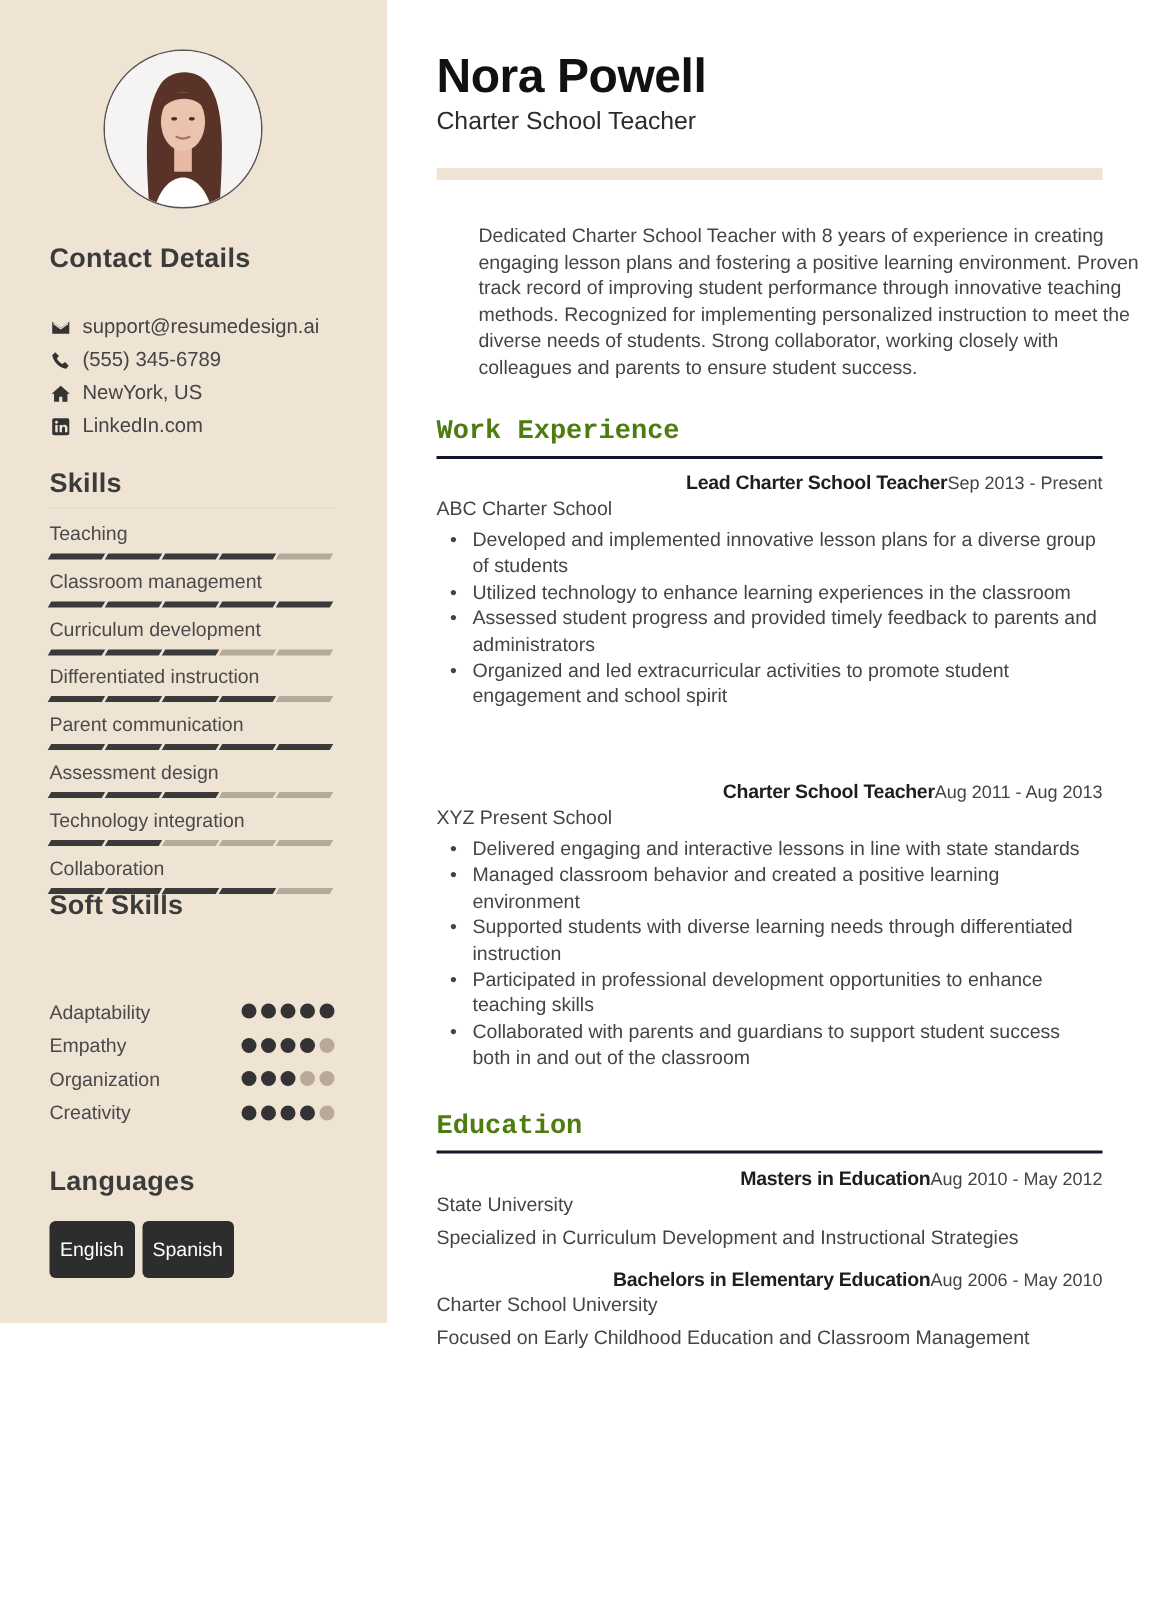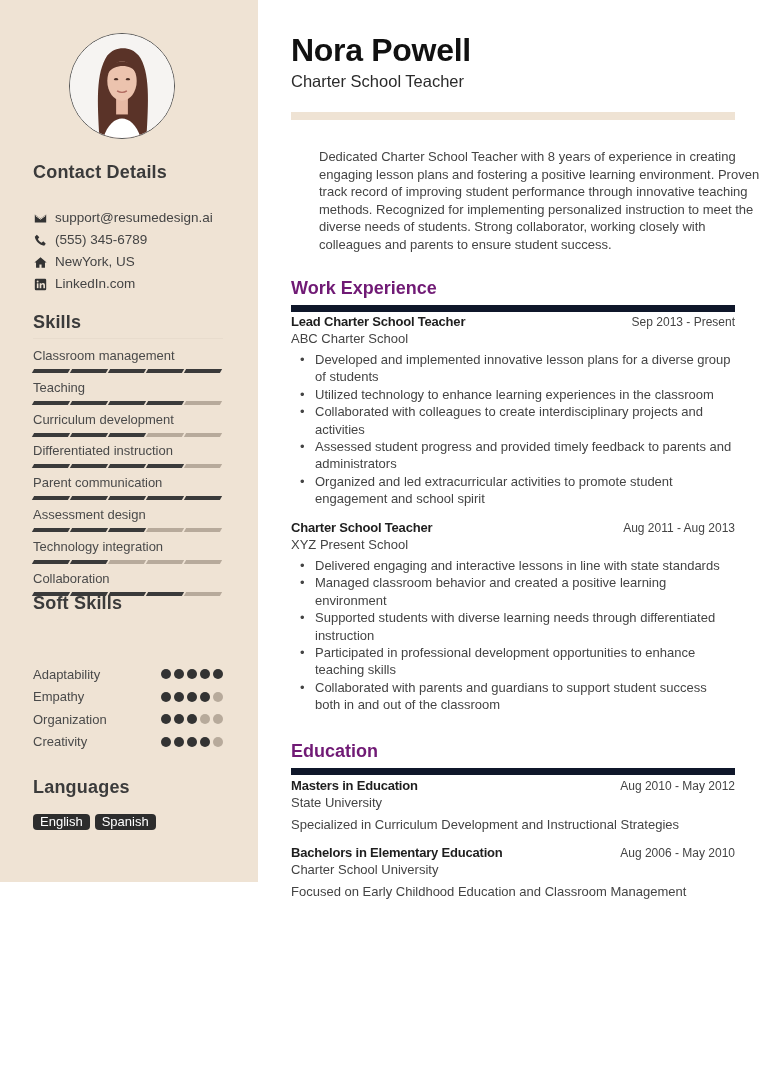--- a/index.html
+++ b/index.html
@@ -26,31 +26,31 @@
     .seg { width: 36px; height: 4px; background: #3a3a3a; transform: skewX(-30deg); }
     .seg.off { background: #b7aa9b; }
 
     .soft { position: absolute; left: 33px; top: 663px; width: 190px; }
     .soft-row { display: flex; justify-content: space-between; align-items: center; height: 22.5px; font-size: 13px; color: #4a4a4a; }
     .dots { display: flex; gap: 3px; }
     .dot { width: 10px; height: 10px; border-radius: 50%; background: #333; }
     .dot.off { background: #b7aa9b; }
 
     .langs { position: absolute; left: 33px; top: 814px; display: flex; gap: 5px; }
-    .lang { background: #2d2d2d; color: #fff; font-size: 13px; padding: 1px 7px; border-radius: 4px; line-height: 14px; }
+    .lang { background: #2d2d2d; color: #fff; font-size: 13px; padding: 12px 7px; border-radius: 4px; line-height: 14px; }
 
     .name { position: absolute; left: 33px; top: 32px; font-size: 32px; font-weight: bold; color: #111; letter-spacing: -0.3px; }
     .title { position: absolute; left: 33px; top: 72px; font-size: 16.5px; color: #2b2b2b; }
     .accent-bar { position: absolute; left: 33px; top: 112px; width: 444px; height: 8px; background: #efe3d4; }
     .summary { position: absolute; left: 33px; top: 148px; width: 450px; font-size: 13px; line-height: 17.6px; color: #444; margin-left: 28px; }
 
-    .sec-title { position: absolute; left: 33px; width: 444px; font-size: 18px; font-weight: bold; color: #701a75; padding-bottom: 6px; border-bottom: 7px solid #0f172a; }
+    .sec-title { position: absolute; left: 33px; width: 444px; font-size: 18px; font-weight: bold; color: #4d7c0f; padding-bottom: 6px; border-bottom: 2px solid #0f172a; font-family: Liberation Mono, monospace; }
 
     .entry { position: absolute; left: 33px; width: 444px; }
-    .entry-head { display: flex; justify-content: space-between; align-items: baseline; }
+    .entry-head { display: flex; justify-content: flex-end; align-items: baseline; }
     .entry-role { font-size: 13px; font-weight: bold; color: #1e1e1e; letter-spacing: -0.2px; }
     .entry-date { font-size: 12px; color: #444; }
     .entry-org { font-size: 13px; color: #444; margin-top: 2px; }
     .bullets { list-style: none; margin-top: 5px; }
     .bullets li { position: relative; padding-left: 24px; font-size: 13px; line-height: 17.4px; color: #444; }
     .bullets li::before { content: "•"; position: absolute; left: 9px; top: 0; color: #444; }
     .edu-desc { font-size: 13px; color: #444; margin-top: 7px; }
   </style>
 </head>
 <body>
@@ -107,37 +107,37 @@
           </svg>
         </span>
       <span>LinkedIn.com</span>
     </div>
   </div>
 
   <h2 class="side-heading" style="top:312px;">Skills</h2>
   <div style="position:absolute;left:33px;top:338px;width:190px;height:1px;background:#e8dccd;"></div>
   <div class="skills" id="skills-list">
       <div class="skill">
+        <div class="skill-label">Teaching</div>
+        <div class="skill-bar">
+          <span class="seg"></span>
+          <span class="seg"></span>
+          <span class="seg"></span>
+          <span class="seg"></span>
+          <span class="seg off"></span>
+        </div>
+      </div>
+      <div class="skill">
         <div class="skill-label">Classroom management</div>
         <div class="skill-bar">
           <span class="seg"></span>
           <span class="seg"></span>
           <span class="seg"></span>
           <span class="seg"></span>
           <span class="seg"></span>
-        </div>
-      </div>
-      <div class="skill">
-        <div class="skill-label">Teaching</div>
-        <div class="skill-bar">
-          <span class="seg"></span>
-          <span class="seg"></span>
-          <span class="seg"></span>
-          <span class="seg"></span>
-          <span class="seg off"></span>
         </div>
       </div>
       <div class="skill">
         <div class="skill-label">Curriculum development</div>
         <div class="skill-bar">
           <span class="seg"></span>
           <span class="seg"></span>
           <span class="seg"></span>
           <span class="seg off"></span>
           <span class="seg off"></span>
@@ -256,21 +256,20 @@
 
   <div class="entry" style="top:314px;">
     <div class="entry-head">
       <span class="entry-role">Lead Charter School Teacher</span>
       <span class="entry-date">Sep 2013 - Present</span>
     </div>
     <div class="entry-org">ABC Charter School</div>
     <ul class="bullets">
       <li>Developed and implemented innovative lesson plans for a diverse group of students</li>
       <li>Utilized technology to enhance learning experiences in the classroom</li>
-      <li>Collaborated with colleagues to create interdisciplinary projects and activities</li>
       <li>Assessed student progress and provided timely feedback to parents and administrators</li>
       <li>Organized and led extracurricular activities to promote student engagement and school spirit</li>
     </ul>
   </div>
 
   <div class="entry" style="top:520px;">
     <div class="entry-head">
       <span class="entry-role">Charter School Teacher</span>
       <span class="entry-date">Aug 2011 - Aug 2013</span>
     </div>

